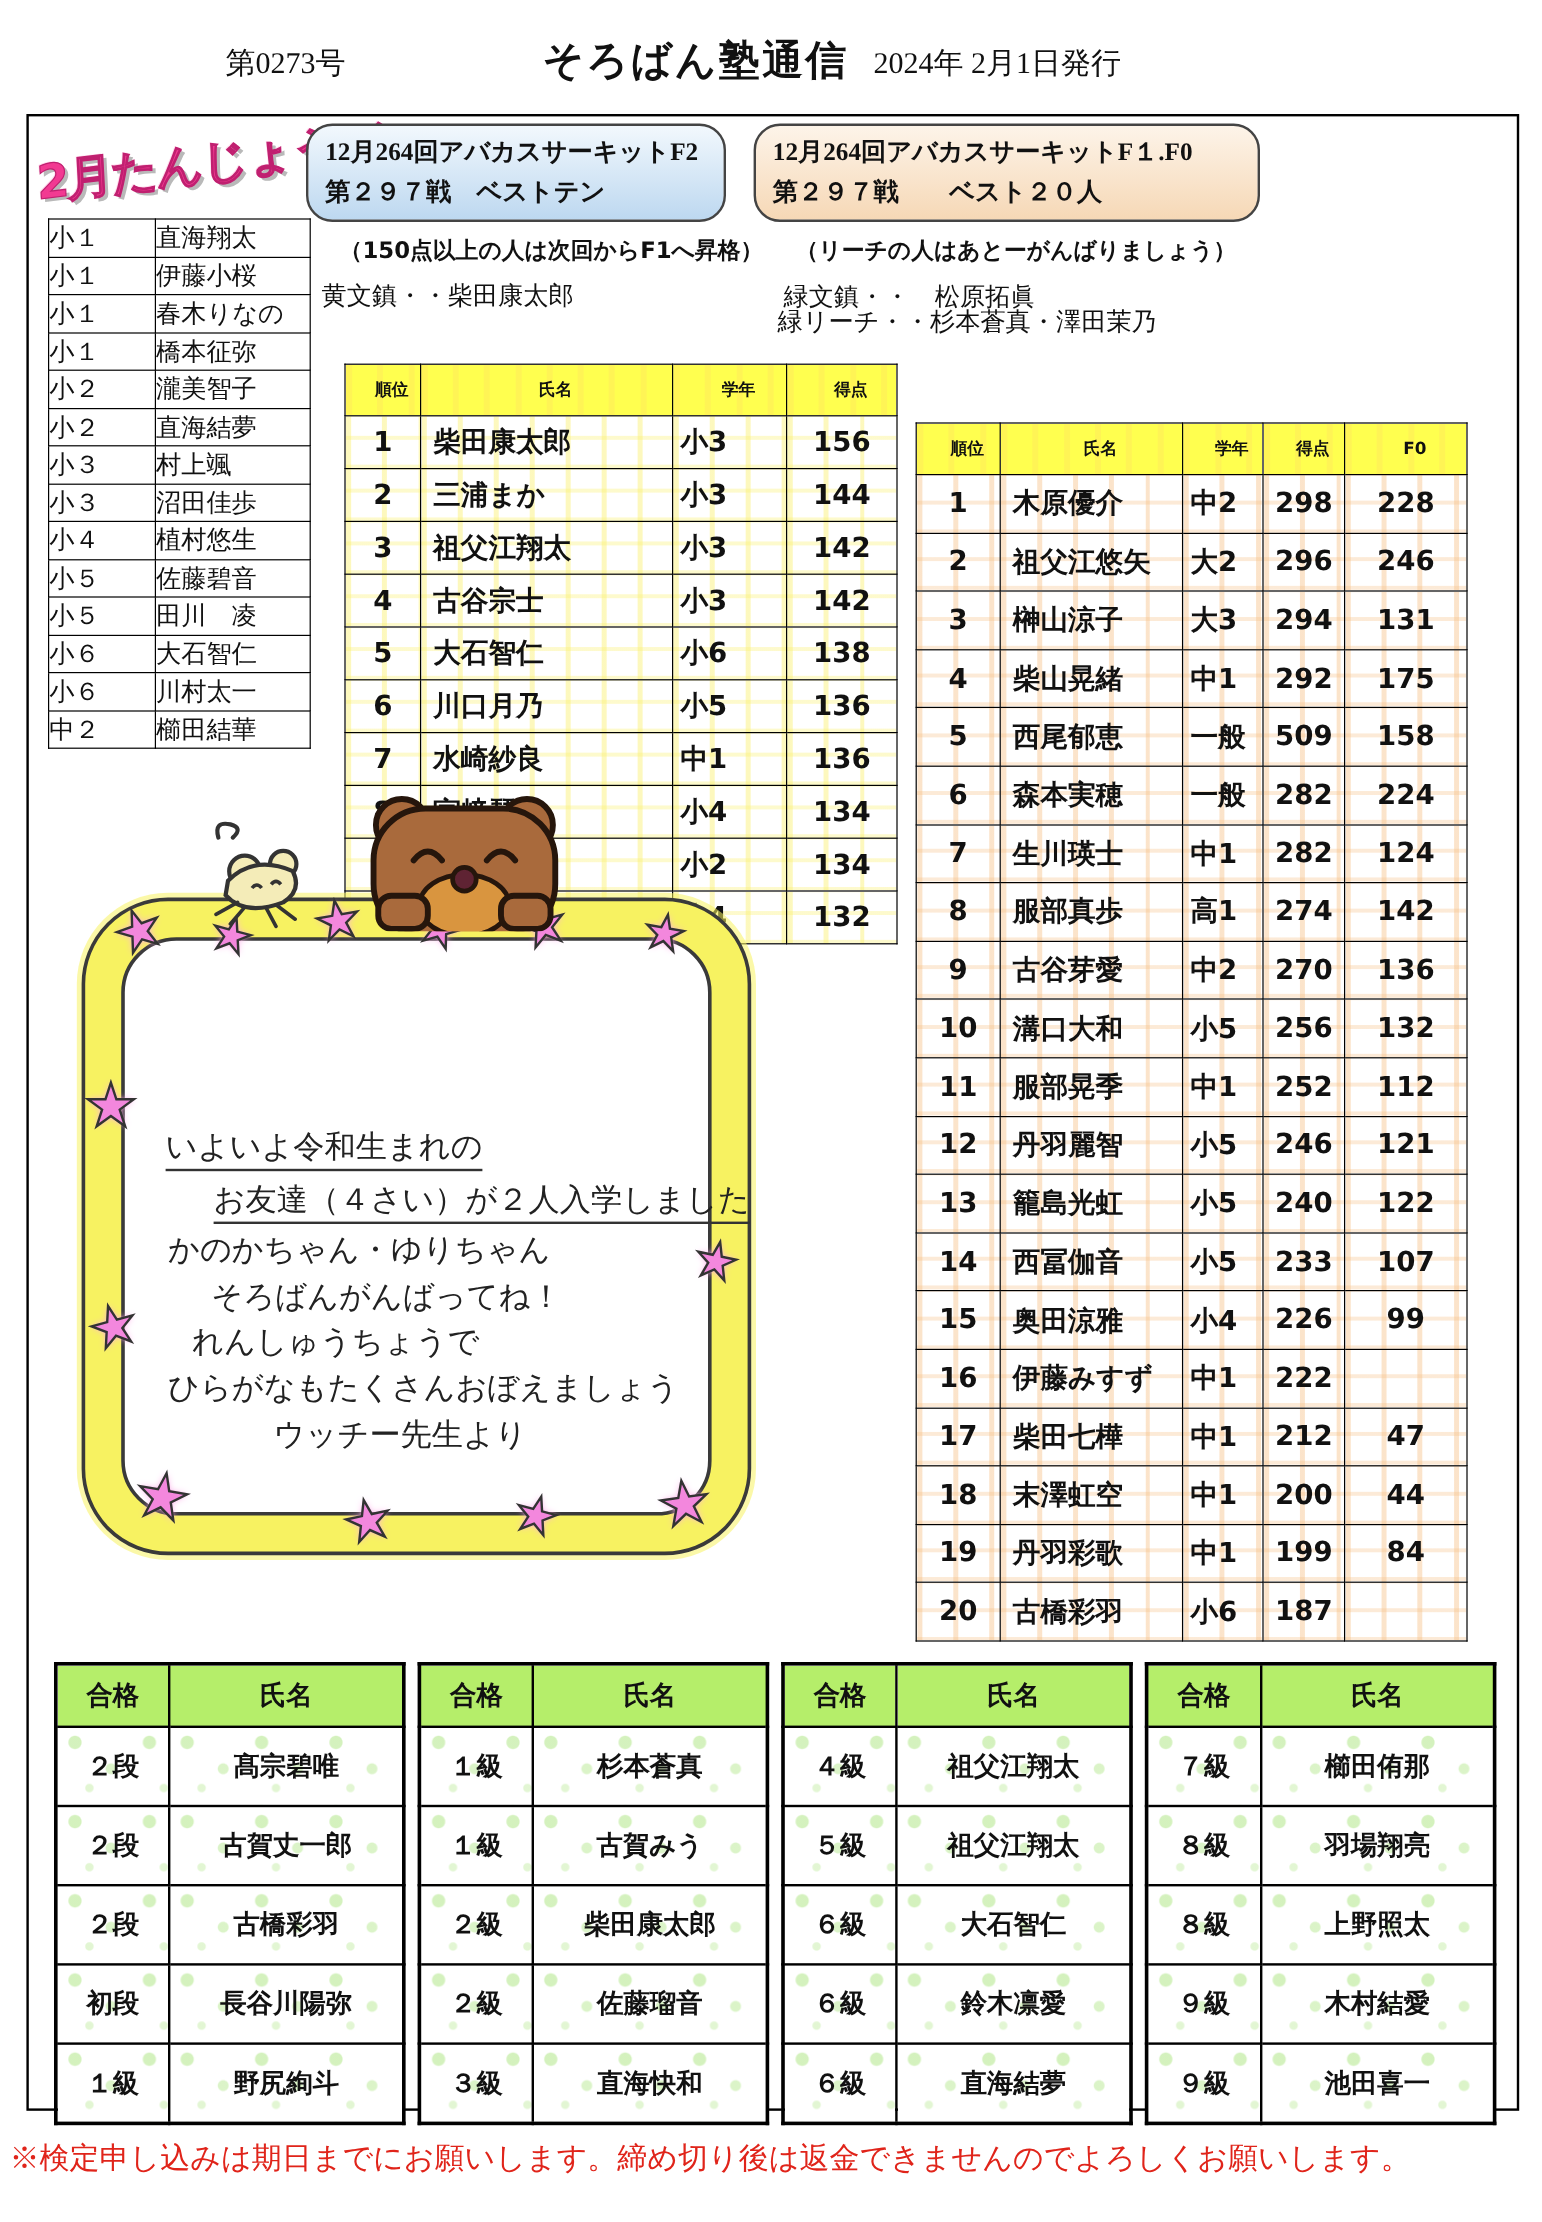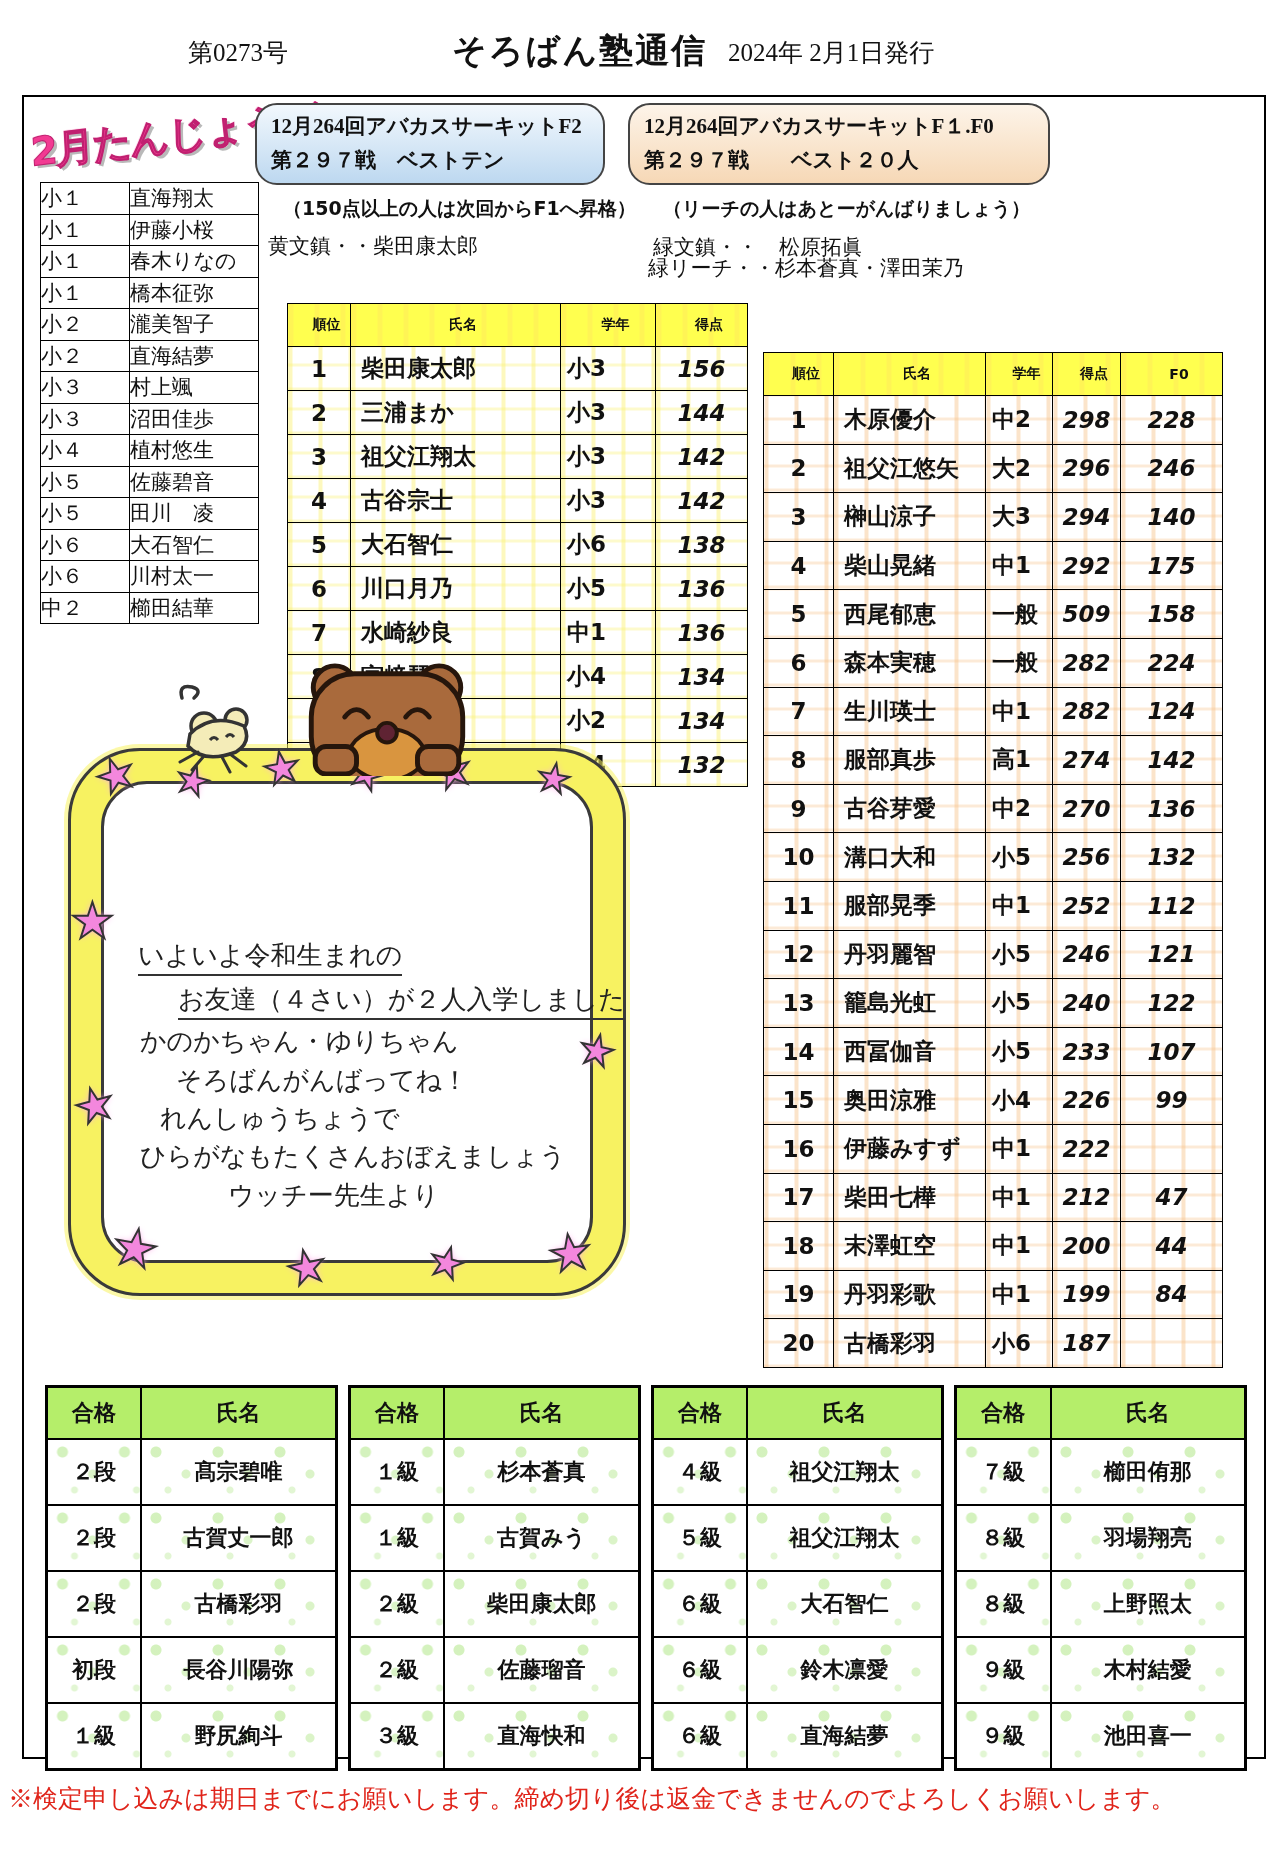--- a/index.html
+++ b/index.html
@@ -55,21 +55,21 @@
   #f1-table td{height:45.6px;}
   .pat-yellow{background-color:#fff;
     background-image:repeating-linear-gradient(90deg,rgba(250,240,110,.45) 0 4px,transparent 4px 30px),
                      repeating-linear-gradient(0deg,rgba(250,240,110,.35) 0 3px,transparent 3px 24px);}
   .pat-peach{background-color:#fff;
     background-image:repeating-linear-gradient(90deg,rgba(246,190,130,.42) 0 4px,transparent 4px 30px),
                      repeating-linear-gradient(0deg,rgba(246,190,130,.32) 0 3px,transparent 3px 24px);}
   td.c-rank{text-align:center;}
   td.c-name{text-align:left;padding-left:10px;}
   td.c-grade{text-align:left;padding-left:6px;}
-  td.c-score,td.c-f0{text-align:center;font-style:italic;}
+  td.c-score,td.c-f0{text-align:center;}
 
   
   #msg-frame{top:748px;left:68px;width:552px;height:542px;background:#f7f261;
     border:3px solid #3a3a3a;border-radius:72px;
     box-shadow:0 0 0 4px rgba(247,242,97,.55);}
   #msg-inner{position:absolute;left:30px;top:30px;right:30px;bottom:30px;
     background:#fff;border:3px solid #3a3a3a;border-radius:46px;}
   .star{position:absolute;color:#f387dd;-webkit-text-stroke:2px #333;
     text-shadow:0 0 6px #fbaae8,0 0 2px #fbaae8;z-index:5;line-height:1;}
   .msg-line{position:absolute;font-size:26px;color:#222;white-space:nowrap;z-index:4;}
@@ -297,21 +297,21 @@
           <td class="pat-peach c-name">祖父江悠矢</td>
           <td class="pat-peach c-grade">大2</td>
           <td class="pat-peach c-score">296</td>
           <td class="pat-peach c-f0">246</td>
         </tr>
         <tr>
           <td class="pat-peach c-rank">3</td>
           <td class="pat-peach c-name">榊山涼子</td>
           <td class="pat-peach c-grade">大3</td>
           <td class="pat-peach c-score">294</td>
-          <td class="pat-peach c-f0">140</td>
+          <td class="pat-peach c-f0">131</td>
         </tr>
         <tr>
           <td class="pat-peach c-rank">4</td>
           <td class="pat-peach c-name">柴山晃緒</td>
           <td class="pat-peach c-grade">中1</td>
           <td class="pat-peach c-score">292</td>
           <td class="pat-peach c-f0">175</td>
         </tr>
         <tr>
           <td class="pat-peach c-rank">5</td>

